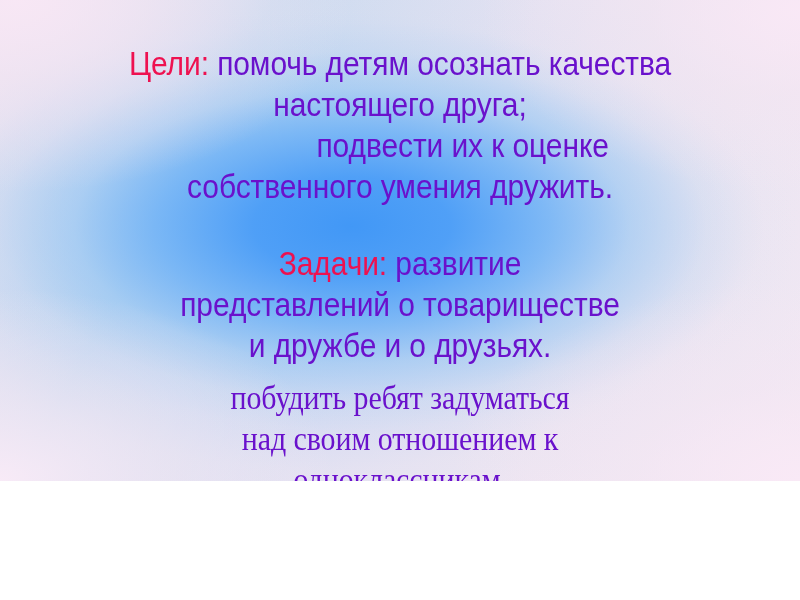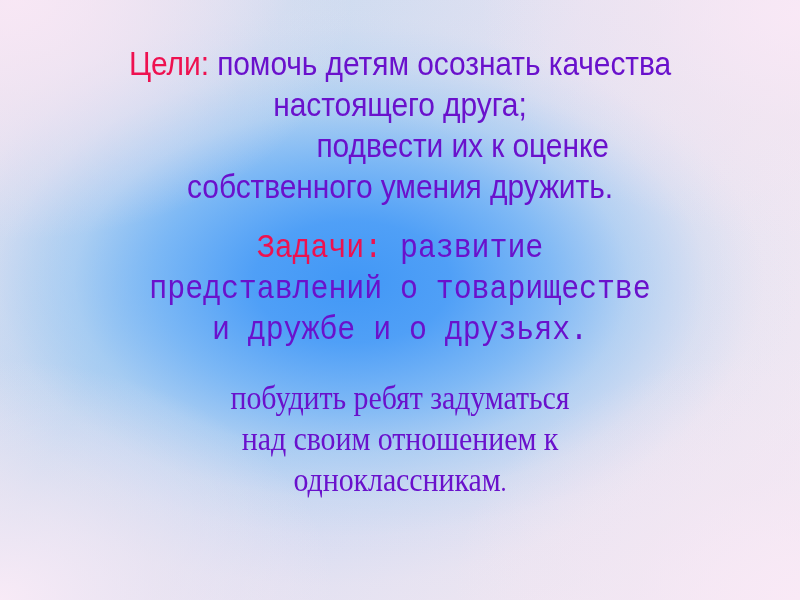--- a/index.html
+++ b/index.html
@@ -11,21 +11,21 @@
     overflow: hidden;
   }
 
   body {
     font-family: "Liberation Sans", "DejaVu Sans", sans-serif;
   }
 
   #slide {
     position: relative;
     width: 800px;
-    height: 600px;
+    height: 481px;
     overflow: hidden;
     background-color: #e9e2f0;
   }
 
   
   .bg-layer {
     position: absolute;
     inset: 0;
     pointer-events: none;
   }
@@ -116,21 +116,21 @@
 
   .para .line.indent {
     transform: scaleX(0.895) translateX(70px);
   }
 
   .kw-red {
     color: #ee1150;
   }
 
   #para-goals  { top: 43px; }
-  #para-tasks  { top: 228px; font-family: Liberation Mono, monospace; }
+  #para-tasks  { top: 243px; }
   #para-prompt { top: 377px; font-family: Liberation Serif, serif; }
 
   .final-dot {
     font-size: 27px;
   }
 </style>
 </head>
 <body>
 
 <div id="slide">

